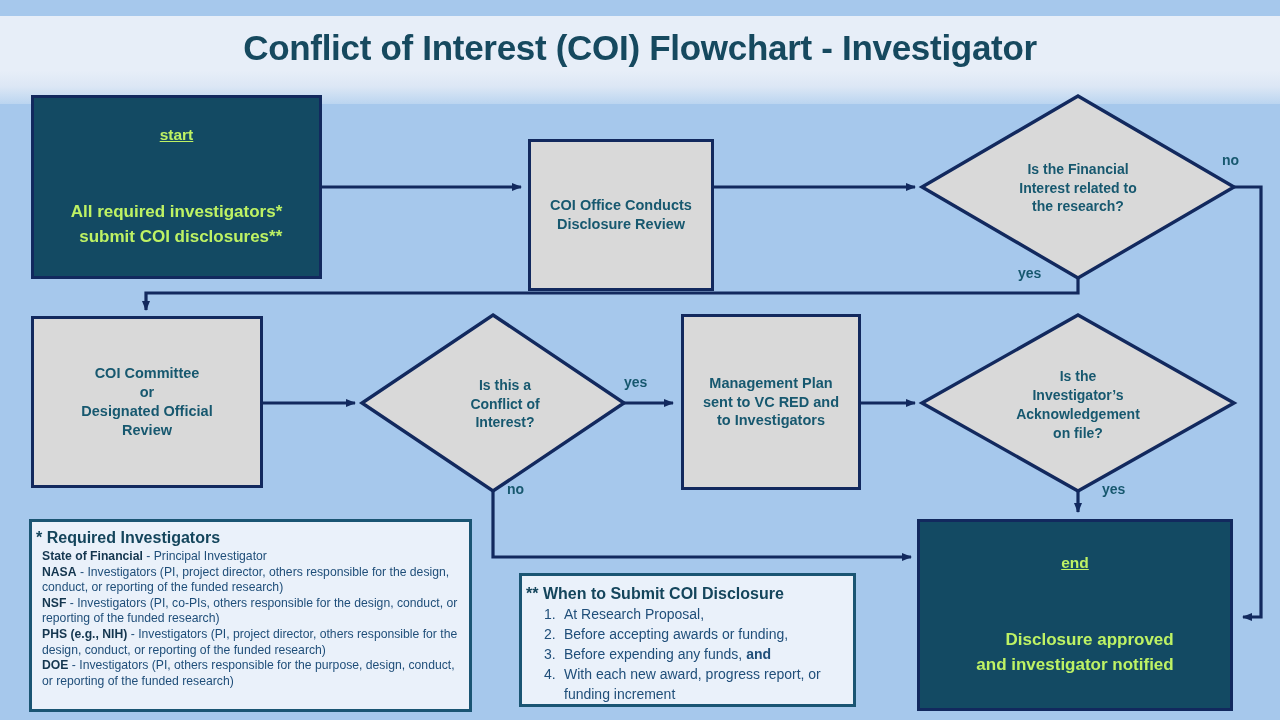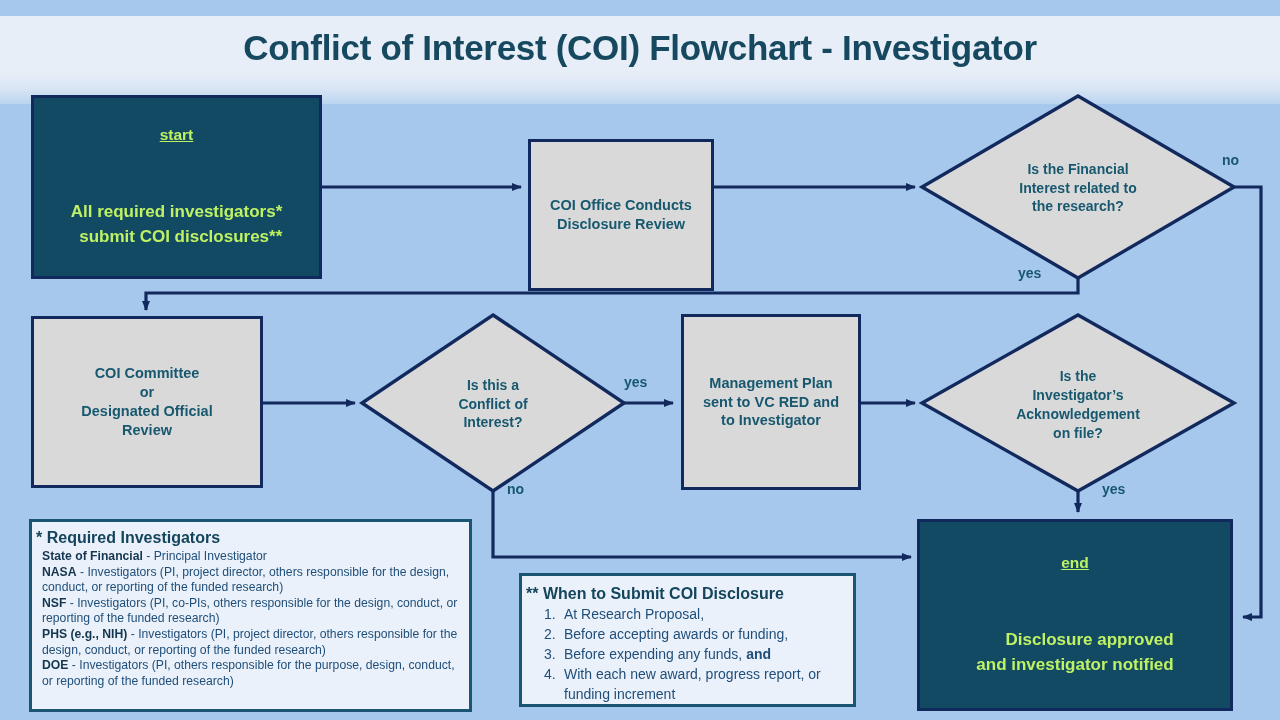--- a/index.html
+++ b/index.html
@@ -189,32 +189,32 @@
     </div>
   </div>
 
   <div class="node proc" style="left:31px; top:316px; width:232px; height:172px;">
     <div>COI Committee</div>
     <div>or</div>
     <div>Designated Official</div>
     <div>Review</div>
   </div>
 
-  <div class="dia-label" style="left:400px; top:366px; width:186px; height:76px;text-align:center;">
+  <div class="dia-label" style="left:412px; top:366px; width:186px; height:76px;text-align:center;">
     <div>
       <div>Is this a</div>
       <div>Conflict of</div>
       <div>Interest?</div>
     </div>
   </div>
 
   <div class="node proc" style="left:681px; top:314px; width:180px; height:176px;">
     <div>Management Plan</div>
     <div>sent to VC RED and</div>
-    <div>to Investigator</div>
+    <div>to Investigators</div>
   </div>
 
   <div class="dia-label" style="left:962px; top:360px; width:232px; height:90px;">
     <div>
       <div>Is the</div>
       <div>Investigator’s</div>
       <div>Acknowledgement</div>
       <div>on file?</div>
     </div>
   </div>

